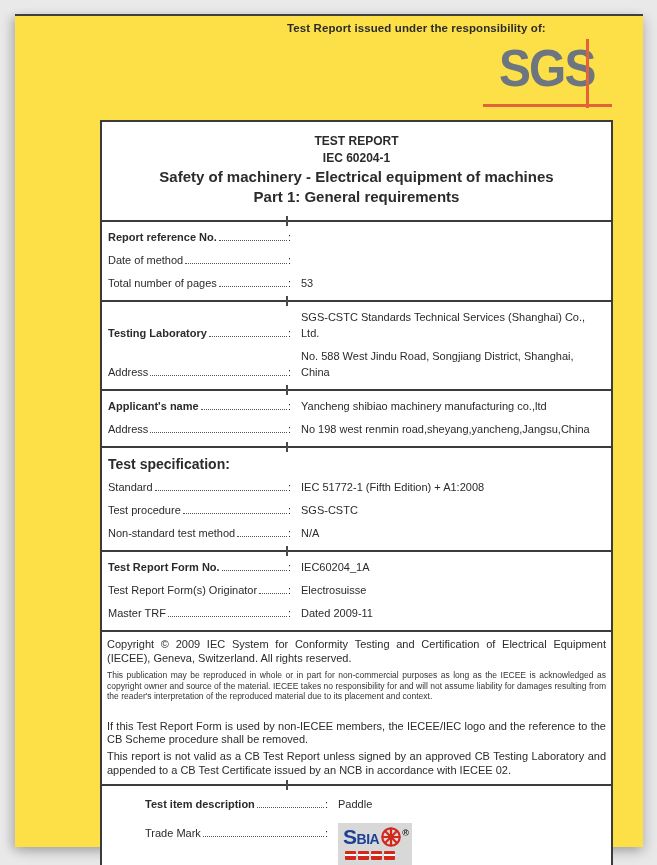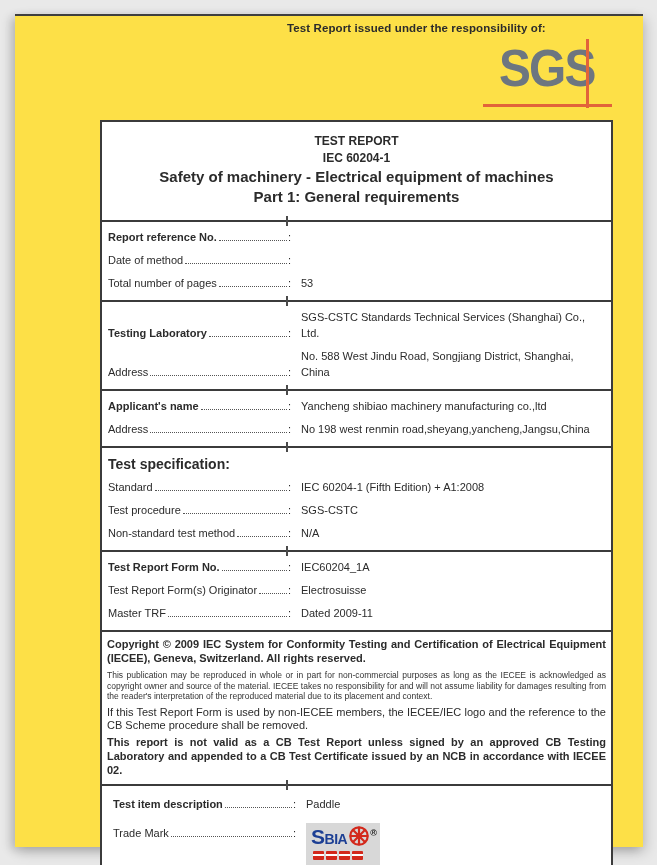--- a/index.html
+++ b/index.html
@@ -35,32 +35,32 @@
   .lbl { white-space:nowrap; }
   .bold { font-weight:bold; }
   .dots { flex:1; border-bottom:1.5px dotted #555; margin:0 1px 3px 2px; min-width:8px; }
   .colon { flex:none; }
   .cell-value { flex:1; margin-left:10px; }
 
   .spec-header { padding:4px 6px; font-size:14px; font-weight:bold; line-height:16px; }
 
   .copy-sec { padding:5px 5px 7px; }
   .cp { text-align:justify; }
-  .cp-bold { font-size:11px; font-weight:bold; line-height:14px; }
+  .cp-bold { font-size:11px; font-weight:normal; line-height:14px; }
   .cp-fine { font-size:8.5px; line-height:10.5px; color:#333; margin-top:5px; }
-  .cp-norm { font-size:11px; line-height:13px; margin-top:4px; }
+  .cp-norm { font-size:11px; line-height:13px; margin-top:18px; }
   .cp-last { margin-top:3px; }
 
-  .item-sec .row { padding:6px 11px 7px; }
+  .item-sec .row { padding:6px 11px 7px;margin-left:32px; }
   .row-logo { align-items:flex-start; }
 
   
   .tm-box { position:relative; width:74px; height:54px; background:#d8d8d8;
             padding:5px 4px 3px 5px; margin-top:-2px; }
-  .tm-top { display:flex; align-items:flex-start; }
+  .tm-top { display:flex; align-items:flex-end; }
   .sbia-text { display:block; font-weight:800; color:#1c3f94; font-size:14px; line-height:18px; letter-spacing:-0.5px; }
   .sbia-text::first-letter { font-size:21px; }
   .wheel-icon { margin-left:1px; margin-top:-3px; }
   .tm-reg { position:absolute; top:2px; right:3px; font-size:9px; font-weight:bold; color:#1a1a1a; }
   .cjk-marks { display:flex; gap:2px; margin-top:3px; margin-left:2px; }
   .cjk-marks i { display:block; width:11px; height:9px; border-radius:1px;
                  background:linear-gradient(to bottom,#d3291c 3px,#ffffff 3px,#ffffff 4.5px,#d3291c 4.5px); }
 </style>
 </head>
 <body>
@@ -146,21 +146,21 @@
     </div>
 
     <div class="sec tick">
       <div class="spec-header">Test specification:</div>
       <div class="row">
         <div class="cell-label">
             <span class="lbl">Standard</span>
             <span class="dots"></span>
             <span class="colon">:</span>
           </div>
-        <div class="cell-value">IEC 60204-1 (Fifth Edition) + A1:2008</div>
+        <div class="cell-value">IEC 51772-1 (Fifth Edition) + A1:2008</div>
       </div>
       <div class="row">
         <div class="cell-label">
             <span class="lbl">Test procedure</span>
             <span class="dots"></span>
             <span class="colon">:</span>
           </div>
         <div class="cell-value">SGS-CSTC</div>
       </div>
       <div class="row">

